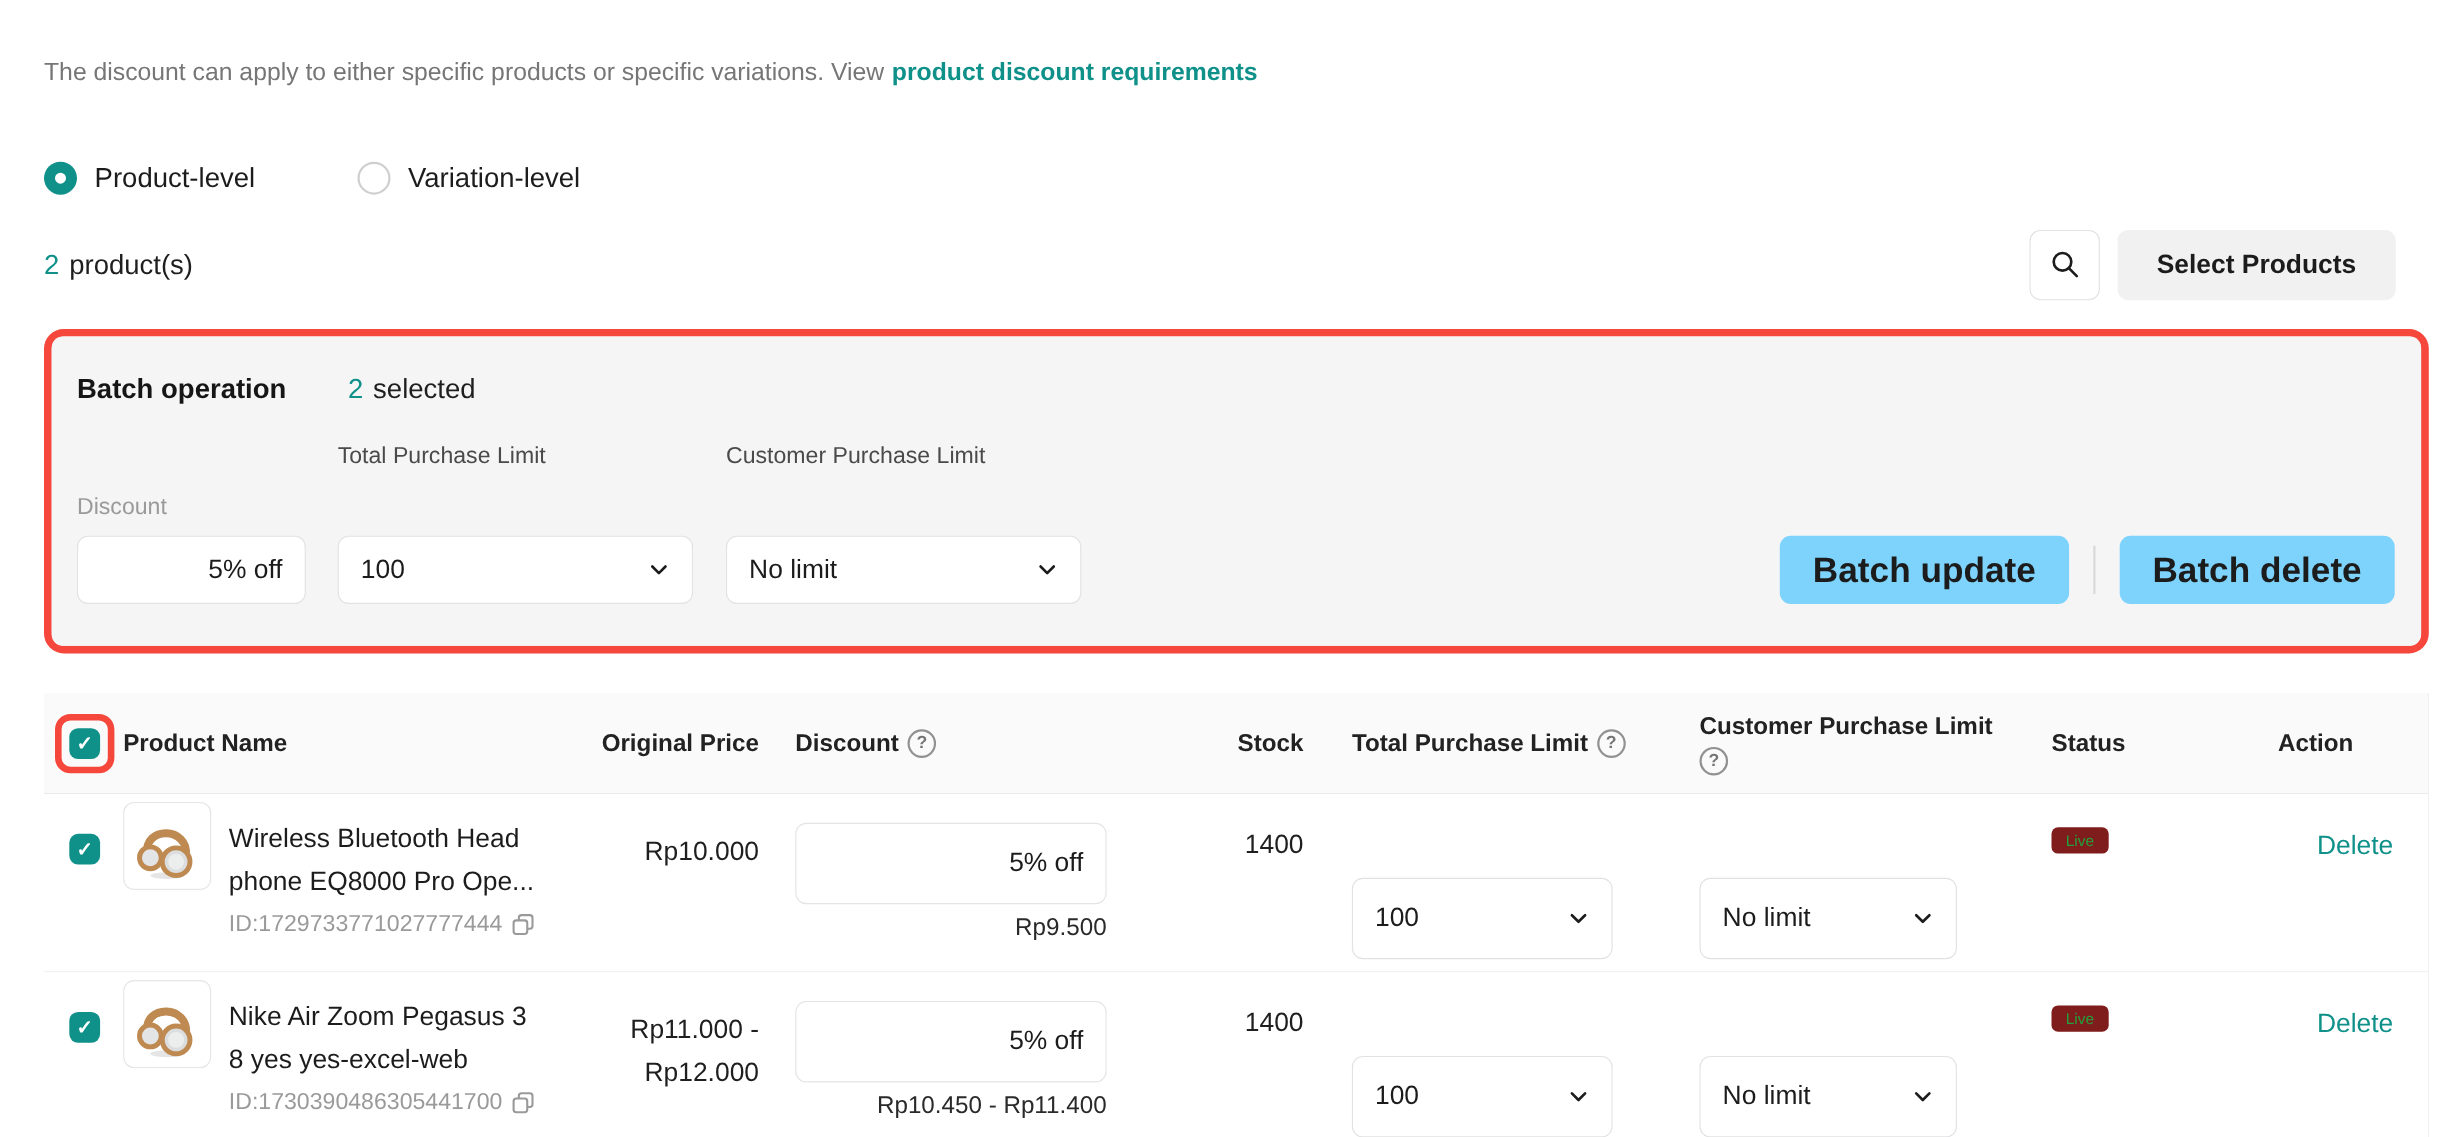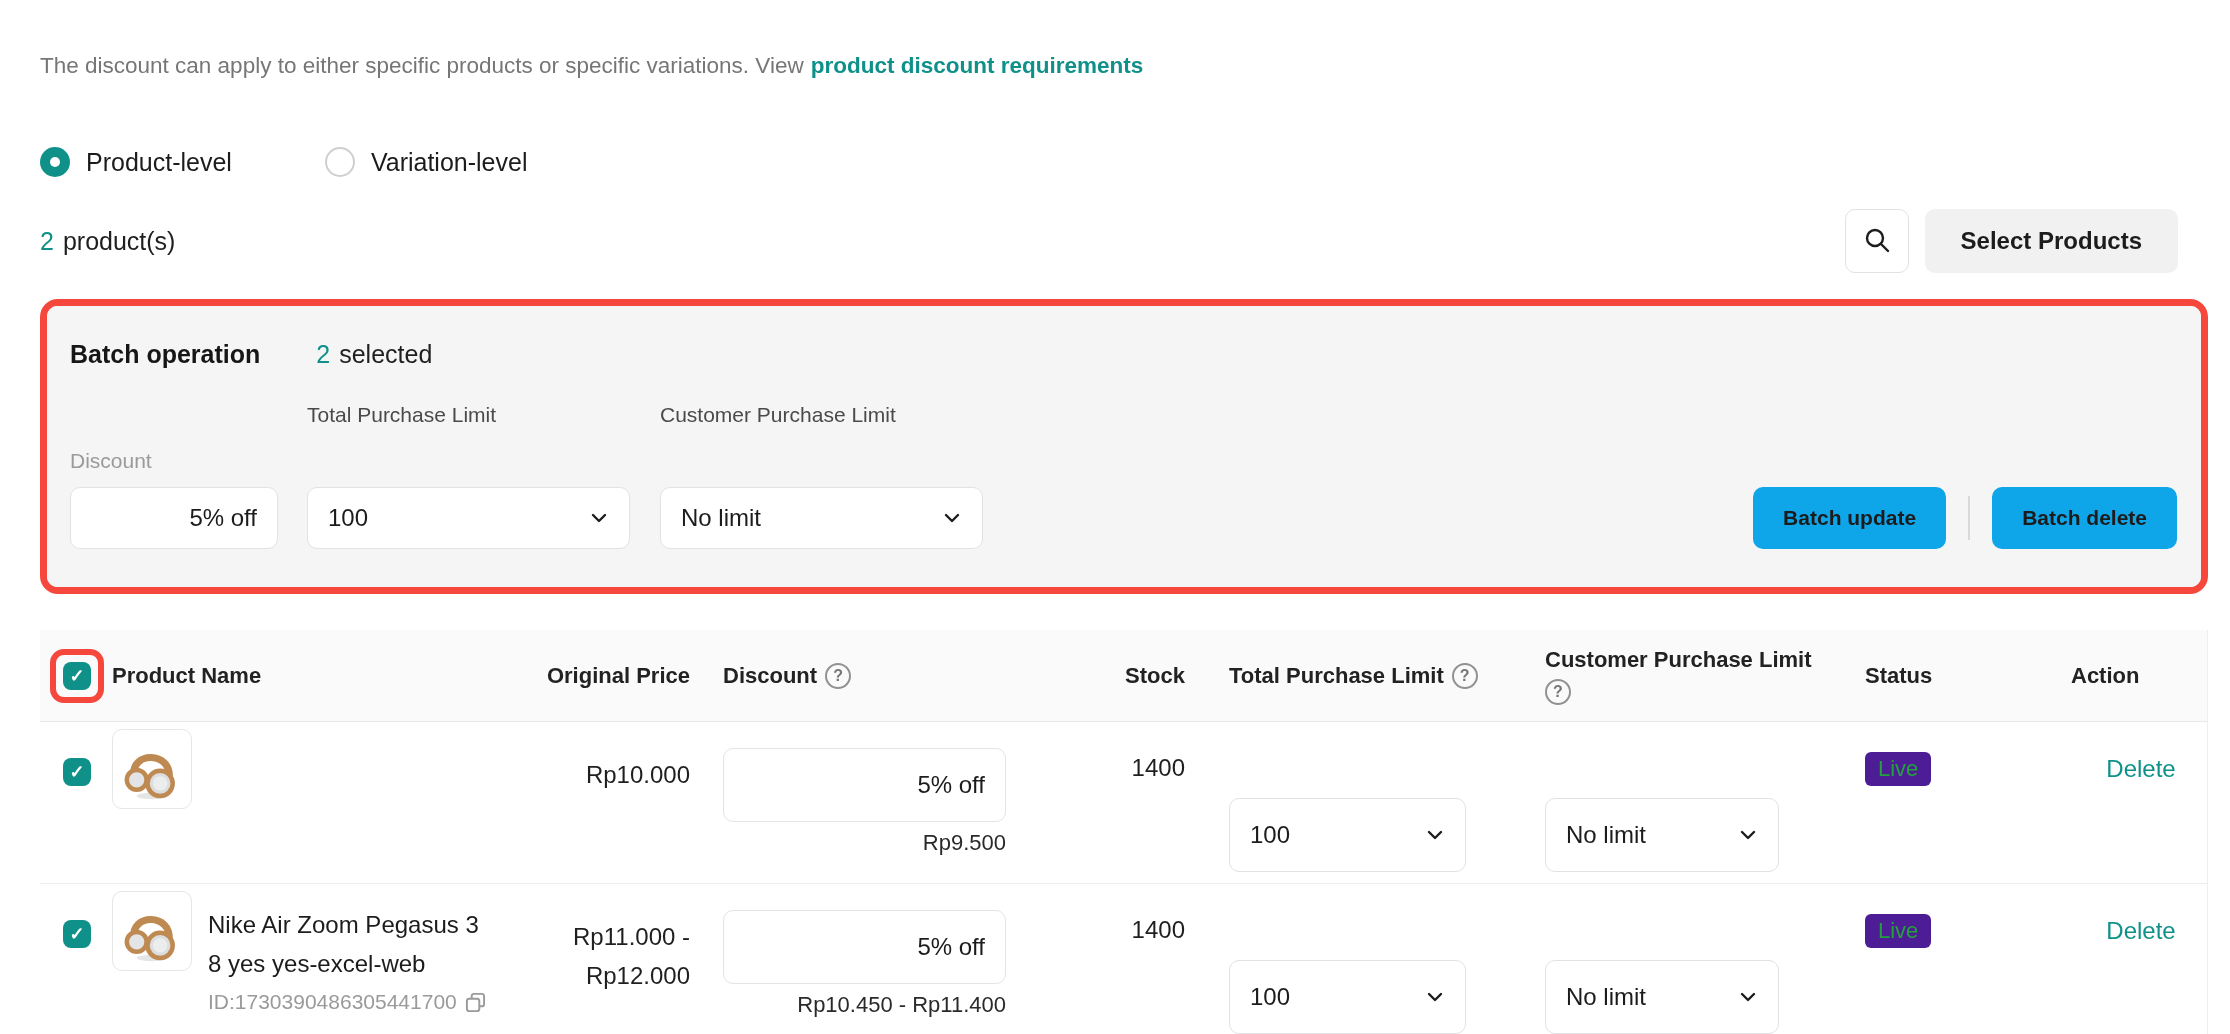--- a/index.html
+++ b/index.html
@@ -49,22 +49,22 @@
   .bf-total { width:323px; margin-left:29px; }
   .bf-customer { width:323px; margin-left:30px; }
   .field-input, .select {
     height:62px; background:#fff; border:1.5px solid #e2e2e4; border-radius:10px;
     font-family:inherit; font-size:24px; color:#1c1c1c; width:100%;
   }
   .field-input { text-align:right; padding:0 20px; outline:none; }
   .select { display:flex; align-items:center; padding:0 18px 0 20px; cursor:pointer; position:relative;margin-top:46px; }
   .select .chev { margin-left:auto; display:flex; }
   .batch-buttons { margin-left:auto; display:flex; align-items:center; }
-  .batch-btn { height:62px; padding:0 30px; background:#0ea5e9; border:none; border-radius:10px;
-    font-family:inherit; font-size:21px; font-weight:700; color:#1c1c1c; cursor:pointer; }
+  .batch-btn { height:62px; padding:0 30px; background:#7dd3fc; border:none; border-radius:10px;
+    font-family:inherit; font-size:32px; font-weight:700; color:#1c1c1c; cursor:pointer; }
   .btn-divider { width:2px; height:44px; background:#d9d9d9; margin:0 22px; }
 
   
   .table { margin-top:36px; border-right:1px solid #eeeeee; }
   .thead { display:flex; align-items:center; background:#fafafa; height:92px;
     border-bottom:1px solid #e9e9e9; font-size:22px; font-weight:700; color:#222; }
   .trow { display:flex; height:162px; border-bottom:1px solid #ececec; background:#fff; }
 
   .c-check { width:72px; flex:none; }
   .c-product { width:433px; flex:none; }
@@ -99,22 +99,22 @@
 
   .trow .c-price { padding-top:33px; font-size:24px; line-height:39px; }
   .trow .c-discount { padding-top:26px; }
   .cell-input { height:74px; width:100%; background:#fff; border:1.5px solid #e4e4e6; border-radius:10px;
     font-family:inherit; font-size:24px; color:#1c1c1c; text-align:right; padding:0 20px; outline:none; }
   .sub-price { margin-top:8px; text-align:right; font-size:22px; color:#2a2a2a; }
   .trow .c-stock { padding-top:32px; font-size:24px; }
   .trow .c-total, .trow .c-customer { padding-top:30px; }
   .trow .select { height:74px; }
   .trow .c-status { padding-top:30px; }
-  .live-badge { display:inline-block; padding:4px 13px; background:#4c1d95; color:#22a23c;
-    border-radius:6px; font-size:22px; }
+  .live-badge { display:inline-block; padding:4px 13px; background:#7f1d1d; color:#22a23c;
+    border-radius:6px; font-size:14px; }
   .trow .c-action { padding-top:33px; text-align:center; }
   .delete-link { color:#0f918a; font-size:24px; cursor:pointer; }
 
   .q { width:26px; height:26px; border:2px solid #919191; border-radius:50%; color:#757575;
     display:inline-flex; align-items:center; justify-content:center; font-size:16px; font-weight:700; flex:none; cursor:pointer; }
 </style>
 </head>
 <body>
 
 <div class="page">
@@ -229,20 +229,35 @@
       <div class="c-product">
         <span class="pimg">
           <svg width="72" height="72" viewBox="0 0 80 80">
             <ellipse cx="40" cy="70" rx="17" ry="3.5" fill="rgba(0,0,0,0.10)"></ellipse>
             <path d="M20 48 C16 20, 62 20, 59 50" stroke="#bf8a52" stroke-width="8" fill="none" stroke-linecap="round"></path>
             <circle cx="23" cy="52" r="11" fill="#e3e4e6" stroke="#bf8a52" stroke-width="5"></circle>
             <circle cx="49" cy="56" r="14" fill="#dcdddf" stroke="#bf8a52" stroke-width="5"></circle>
             <circle cx="49" cy="56" r="8" fill="#eceded"></circle>
           </svg>
         </span>
+        <div class="pinfo">
+          <div class="pname">
+            <span>Wireless Bluetooth Head</span>
+            <span>phone EQ8000 Pro Ope...</span>
+          </div>
+          <div class="pid">
+            <span>ID:1729733771027777444</span>
+            <span class="copy-icon">
+              <svg width="21" height="21" viewBox="0 0 22 22" fill="none" stroke="#9a9a9a" stroke-width="2">
+                <rect x="7" y="2" width="13" height="13" rx="2.5"></rect>
+                <rect x="2" y="7" width="13" height="13" rx="2.5" fill="#ffffff"></rect>
+              </svg>
+            </span>
+          </div>
+        </div>
       </div>
       <div class="c-price">Rp10.000</div>
       <div class="c-discount">
         <input class="cell-input" value="5% off" style="">
         <div class="sub-price">Rp9.500</div>
       </div>
       <div class="c-stock">1400</div>
       <div class="c-total">
         <div class="select">
           <span>100</span>

